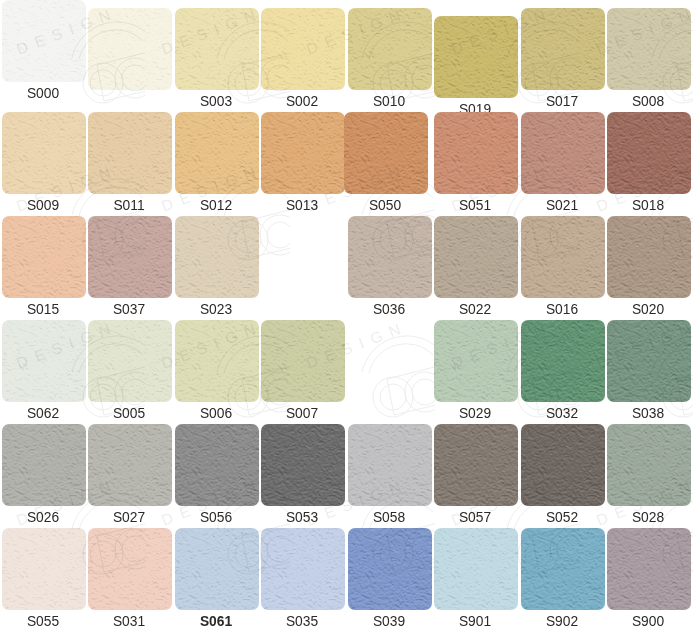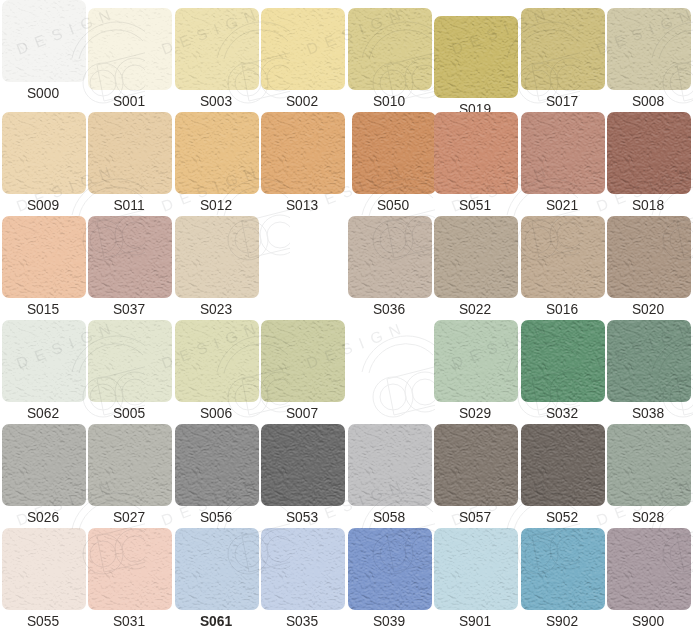--- a/index.html
+++ b/index.html
@@ -71,21 +71,20 @@
           <div class="tex tex-l" style="opacity: 0.1395;"></div>
         </div>
         <div class="lbl">S000</div>
       </div>
       <div class="cell" style="left: 88px; top: 8px;">
         <div class="sw">
           <div class="swc" style="background: rgb(247, 243, 226);"></div>
           <div class="tex tex-d" style="opacity: 0.148397;"></div>
           <div class="tex tex-l" style="opacity: 0.148397;"></div>
         </div>
-        <div class="lbl">S001</div>
       </div>
       <div class="cell" style="left: 175px; top: 8px;">
         <div class="sw">
           <div class="swc" style="background: rgb(236, 225, 176);"></div>
           <div class="tex tex-d" style="opacity: 0.25363;"></div>
           <div class="tex tex-l" style="opacity: 0.25363;"></div>
         </div>
         <div class="lbl">S003</div>
       </div>
       <div class="cell" style="left: 261px; top: 8px;">
@@ -153,21 +152,21 @@
         <div class="lbl">S012</div>
       </div>
       <div class="cell" style="left: 261px; top: 112px;">
         <div class="sw">
           <div class="swc" style="background: rgb(224, 170, 115);"></div>
           <div class="tex tex-d" style="opacity: 0.426954;"></div>
           <div class="tex tex-l" style="opacity: 0.426954;"></div>
         </div>
         <div class="lbl">S013</div>
       </div>
-      <div class="cell" style="left: 352px; top: 112px; padding-left: 40px;">
+      <div class="cell" style="left: 344px; top: 112px; padding-left: 40px;">
         <div class="sw">
           <div class="swc" style="background: rgb(206, 143, 96);"></div>
           <div class="tex tex-d" style="opacity: 0.49291;"></div>
           <div class="tex tex-l" style="opacity: 0.49291;"></div>
         </div>
         <div class="lbl">S050</div>
       </div>
       <div class="cell" style="left: 434px; top: 112px;">
         <div class="sw">
           <div class="swc" style="background: rgb(204, 141, 113);"></div>

